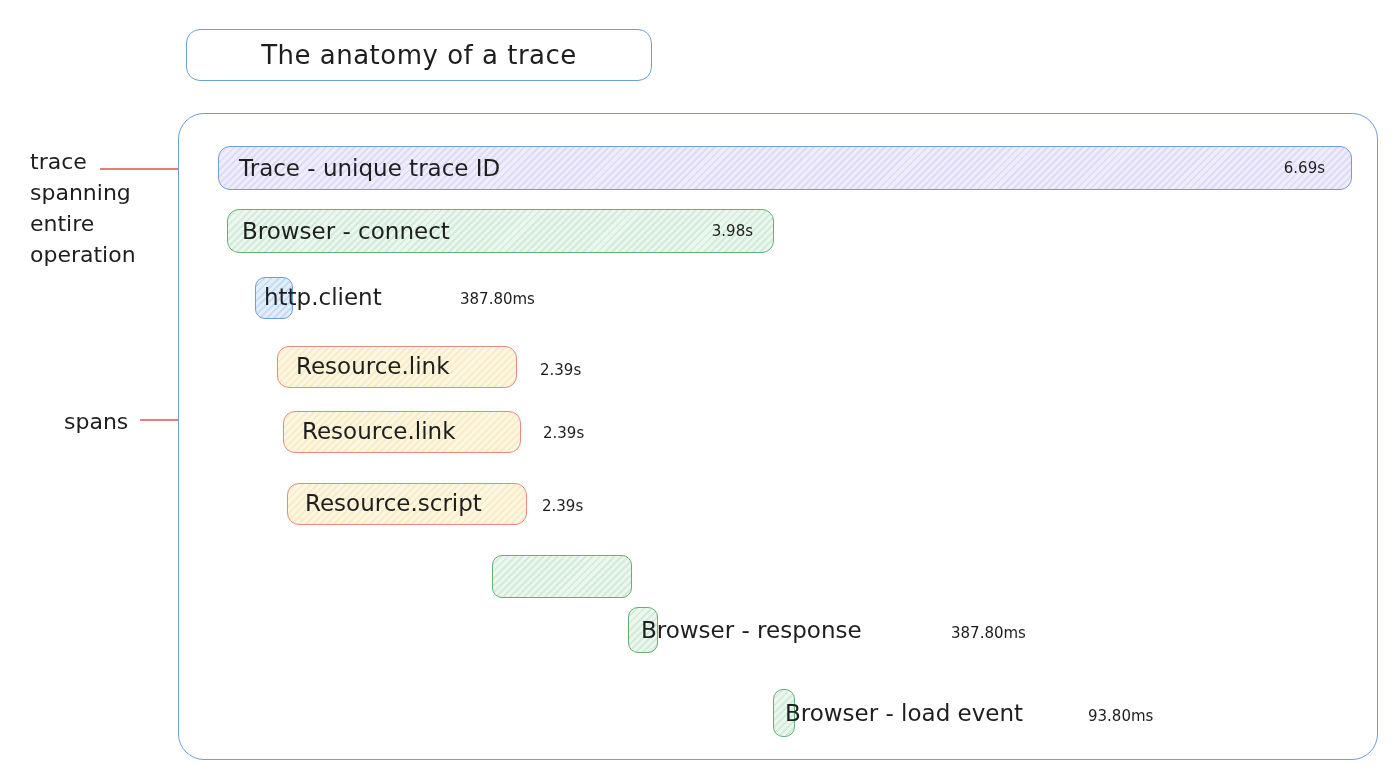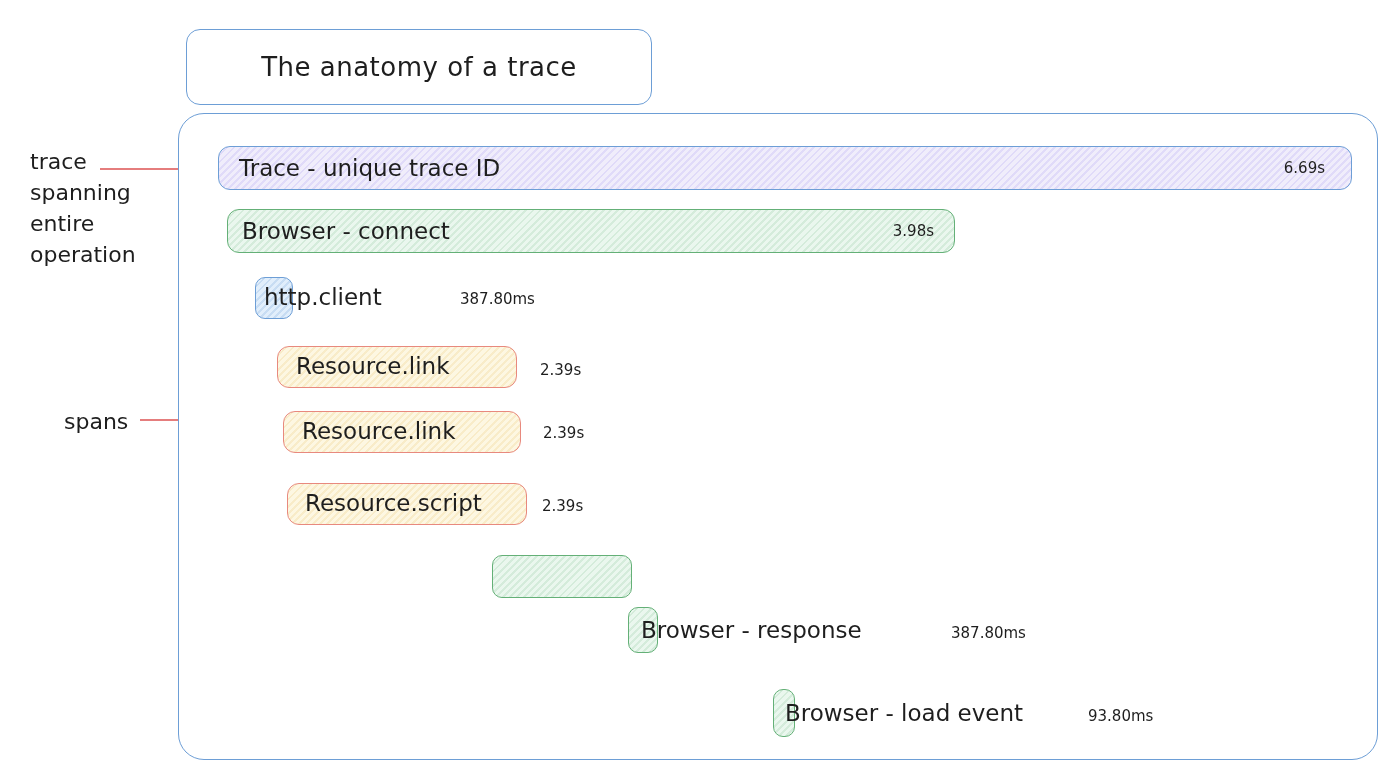--- a/index.html
+++ b/index.html
@@ -17,21 +17,21 @@
     overflow: hidden;
   }
   
   .sketch {
     box-sizing: border-box;
     position: absolute;
     border-style: solid;
     border-width: 1.5px;
   }
   .title-box {
-    left: 186px; top: 29px; width: 466px; height: 76px;
+    left: 186px; top: 29px; width: 466px; height: 52px;
     border-color: #6d9ed6;
     border-radius: 14px;
     background: #ffffff;
     display: flex; align-items: center; justify-content: center;
   }
   .title-text {
     font-size: 26px;
     letter-spacing: 0.5px;
   }
   .container-box {
@@ -80,21 +80,21 @@
     margin-left: auto;
     white-space: nowrap;
   }
   
   .trace-bar {
     left: 218px; top: 146px; width: 1134px; height: 44px;
     padding: 0 26px 0 20px;
   }
   
   .connect-bar {
-    left: 227px; top: 209px; width: 728px; height: 44px;
+    left: 227px; top: 209px; width: 547px; height: 44px;
     padding: 0 20px 0 14px;
   }
   
   .mini-box {
     border-radius: 10px;
   }
   .floating-label {
     position: absolute;
     font-size: 23px;
     white-space: nowrap;

